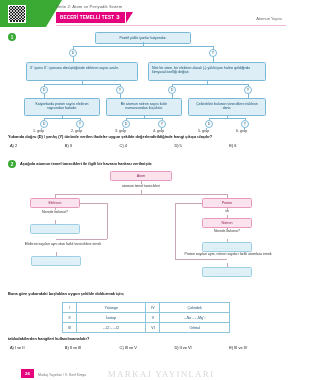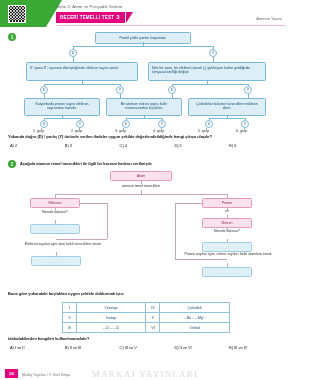--- a/index.html
+++ b/index.html
@@ -183,21 +183,21 @@
     position: absolute; left: 8px; top: 176px;
     font-size: 3.9px; font-weight: bold; color: #111;
   }
   .optrow2 {
     position: absolute; left: 10px; right: 6px; top: 185px;
     display: flex; font-size: 3.9px; color: #111;
   }
   .optrow2 span { flex: 1; }
 
   
-  .footer { position: absolute; left: 0; bottom: 0; width: 290px; height: 14px; }
+  .footer { position: absolute; left: 16px; bottom: 0; width: 290px; height: 14px; }
   .pagebadge {
     position: absolute; left: 5px; bottom: 2px;
     background: #e5007d; color: #fff;
     font-size: 4.4px; font-weight: bold;
     padding: 2px 4px;
   }
   .footer-text {
     position: absolute; left: 22px; bottom: 3px;
     font-size: 3.4px; color: #777;
   }

